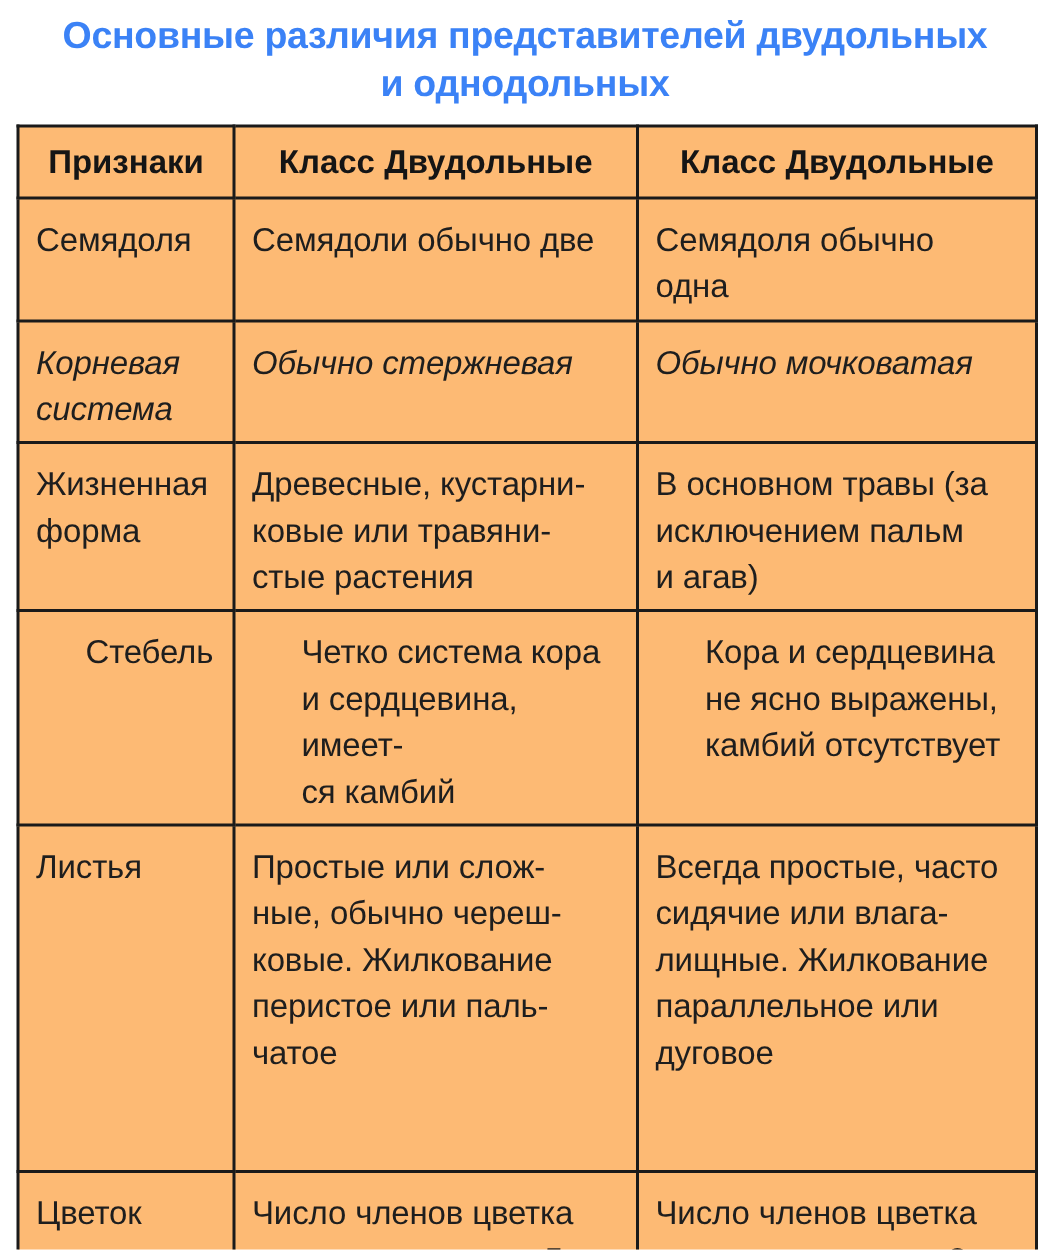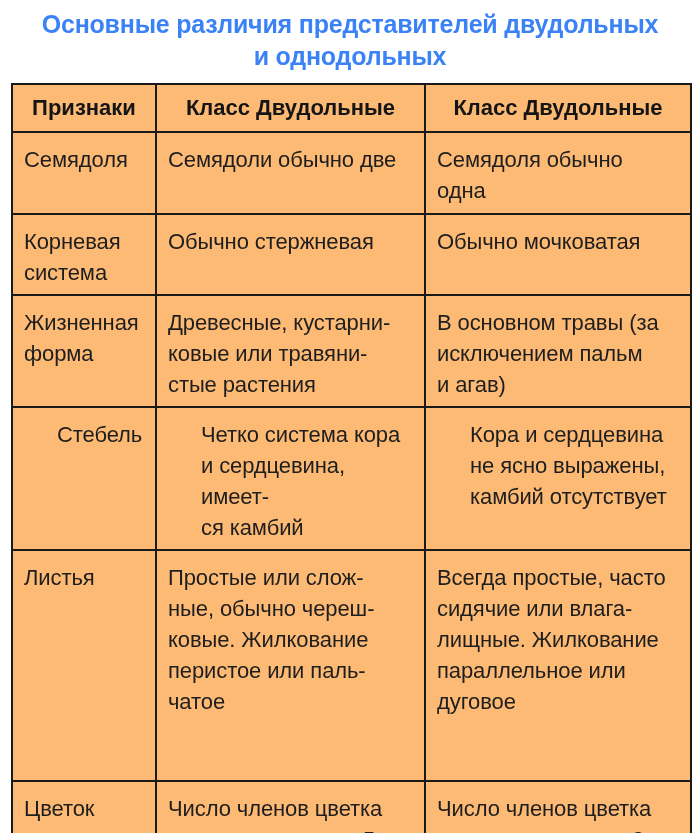--- a/index.html
+++ b/index.html
@@ -48,21 +48,21 @@
     padding: 4px 6px;
     color: #151515;
   }
   table.cmp td {
     padding: 11px 10px 6px 11px;
     line-height: 31px;
     white-space: pre-line;
     letter-spacing: -0.1px;
   }
   tr.r-embryo  td { height: 82px; }
-  tr.r-root    td { height: 80px; }
+  tr.r-root    td { height: 80px; font-style: italic; }
   tr.r-life    td { height: 109px; }
   tr.r-stem    td { height: 115px; padding-left: 44px; }
   tr.r-leaves  td { height: 231px; }
   tr.r-flower  td { height: 129px; }
 </style>
 </head>
 <body>
 
 <div class="title">Основные различия представителей двудольных
 и однодольных</div>

